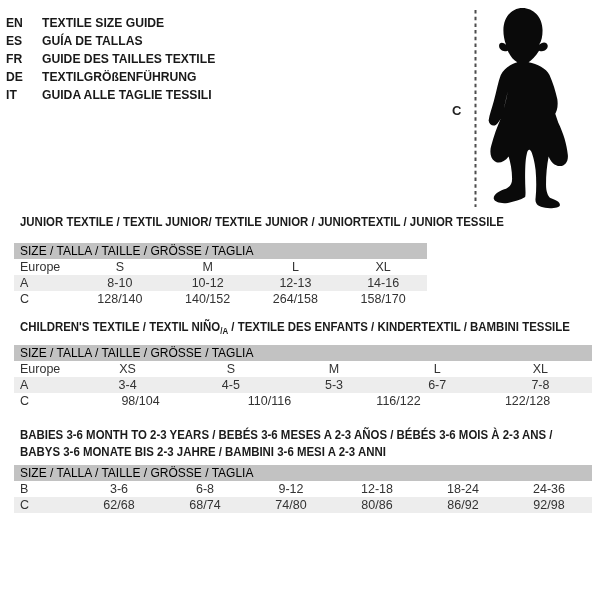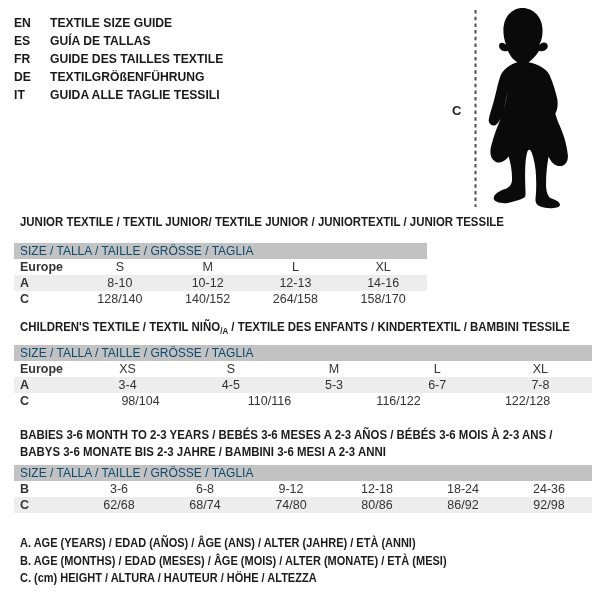--- a/index.html
+++ b/index.html
@@ -3,21 +3,21 @@
 <meta charset="utf-8">
 <style>
   html,body { margin:0; padding:0; background:#ffffff; }
   .page {
     position:relative; width:600px; height:600px; overflow:hidden;
     background:#ffffff; color:#2d2d2d;
     font-family:"Liberation Sans", sans-serif;
   }
 
   
-  .lang-list { position:absolute; left:14px; top:13px; }
+  .lang-list { position:absolute; left:6px; top:13px; }
   .lang-row {
     display:flex; height:18px; align-items:center;
     font-weight:bold; font-size:13.5px; color:#191919;
     transform:scaleX(0.9); transform-origin:left center; white-space:nowrap;
   }
   .lang-code { width:40px; }
 
   
   .figure-svg { position:absolute; left:440px; top:0; width:160px; height:212px; }
   .measure-label {
@@ -27,26 +27,26 @@
 
   
   .tbl { position:absolute; left:14px; }
   .tbl-title {
     position:absolute; left:20px; font-weight:bold; font-size:13px;
     color:#1b1b1b; white-space:nowrap; line-height:17px;
     transform:scaleX(0.88); transform-origin:left top;
   }
   .size-bar {
     height:16px; background:var(--header-bar,#c2c2c2);
-    font-size:12px; color:#0c4a6e; display:flex; align-items:center;
+    font-size:12px; color:#000000; display:flex; align-items:center;
     padding-left:6px; box-sizing:border-box; white-space:nowrap;
   }
   .trow { display:flex; height:16px; align-items:center; font-size:12.5px; color:#333333; }
   .trow.shaded { background:var(--shaded-row,#ededed); }
-  .tcell-label { width:62px; padding-left:6px; box-sizing:border-box;font-weight:bold; }
+  .tcell-label { width:62px; padding-left:6px; box-sizing:border-box; }
   .tcell { flex:1; text-align:center; }
 
   #table1 { top:243px; width:413px; }
   #title1 { top:213px; }
   #table2 { top:345px; width:578px; }
   #title2 { top:318px; }
   #table3 { top:465px; width:578px; }
   #title3 { top:426px; }
 
   .sub-script { font-size:9px; vertical-align:-3px; }
@@ -182,19 +182,14 @@
         <span class="tcell-label">C</span>
         <span class="tcell">62/68</span>
         <span class="tcell">68/74</span>
         <span class="tcell">74/80</span>
         <span class="tcell">80/86</span>
         <span class="tcell">86/92</span>
         <span class="tcell">92/98</span>
       </div>
     </div>
 
-  <div class="footnotes">
-      <div class="footnote">A. AGE (YEARS) / EDAD (AÑOS) / ÂGE (ANS) / ALTER (JAHRE) / ETÀ (ANNI)</div>
-      <div class="footnote">B. AGE (MONTHS) / EDAD (MESES) / ÂGE (MOIS) / ALTER (MONATE) / ETÀ (MESI)</div>
-      <div class="footnote">C. (cm) HEIGHT / ALTURA / HAUTEUR / HÖHE / ALTEZZA</div>
-    </div>
 
 </div>
 
 </body></html>

